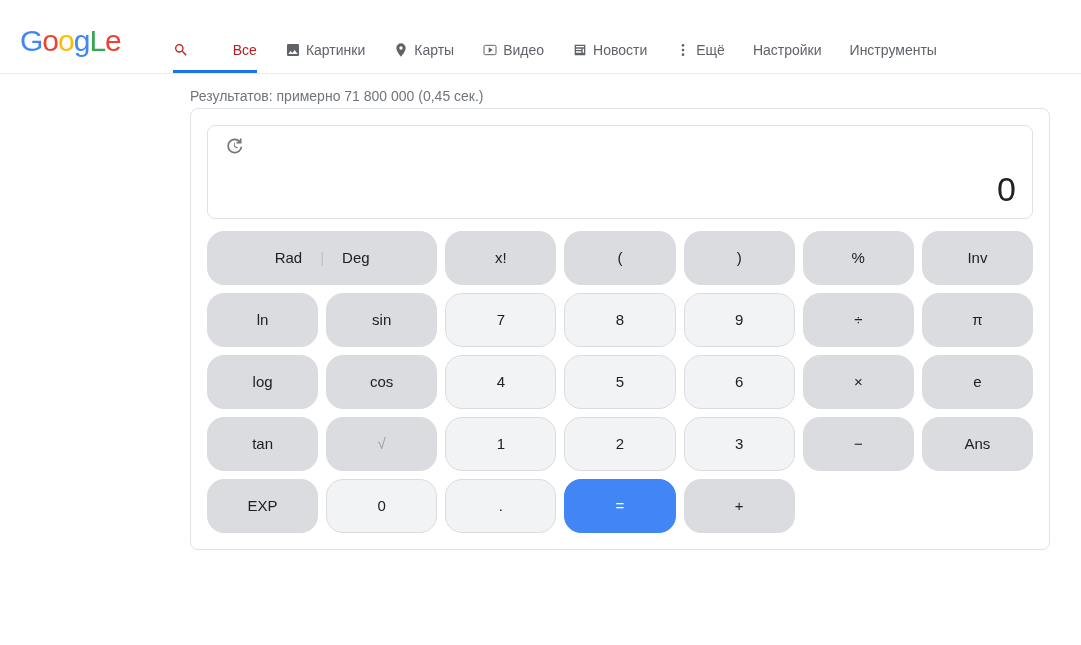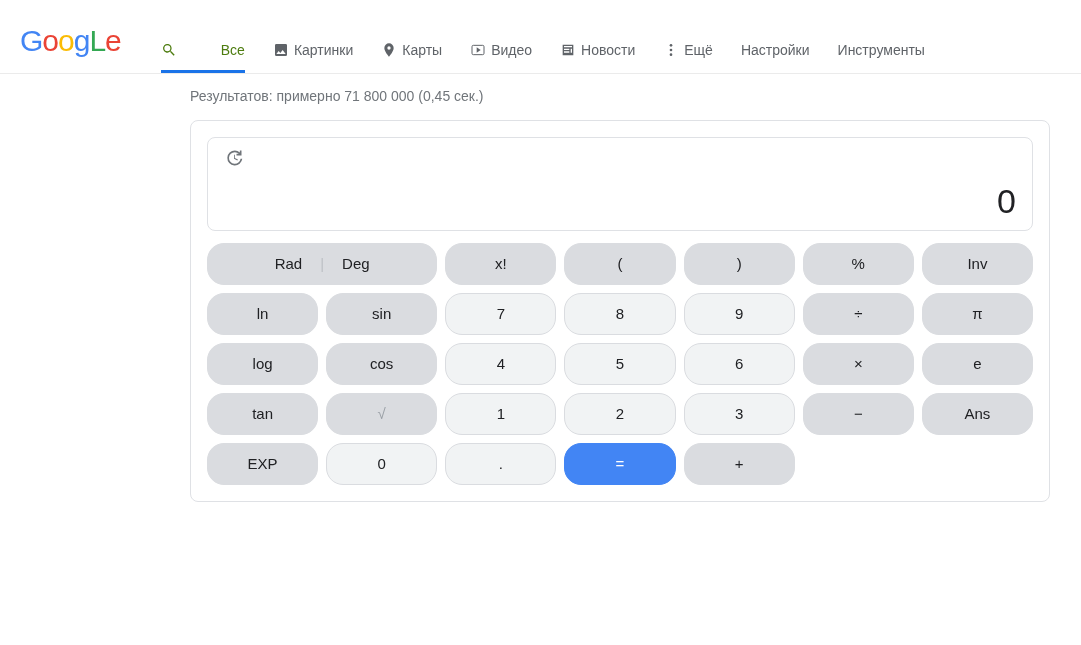--- a/index.html
+++ b/index.html
@@ -13,21 +13,21 @@
   }
   .header {
     display: flex;
     align-items: flex-start;
     padding: 20px 20px 0 20px;
   }
   .logo {
     font-size: 30px;
     font-weight: 500;
     letter-spacing: -1px;
-    margin-right: 40px;
+    margin-right: 52px;
     margin-top: 4px;
     user-select: none;
   }
   .logo .g1 { color: #4285F4; }
   .logo .o1 { color: #EA4335; }
   .logo .o2 { color: #FBBC05; }
   .logo .g2 { color: #4285F4; }
   .logo .l  { color: #34A853; }
   .logo .e  { color: #EA4335; }
   .search-wrap { flex: 1; }
@@ -67,37 +67,37 @@
   }
   .tab {
     display: flex;
     align-items: center;
     gap: 5px;
     padding-bottom: 12px;
     border-bottom: 3px solid transparent;
     cursor: pointer;
   }
   .tab.active {
-    color: #4d7c0f;
+    color: #b91c1c;
     border-bottom-color: #1a73e8;
     gap: 44px;
   }
   .tab-icon { width: 16px; height: 16px; display: inline-flex; align-items: center; justify-content: center; }
   .divider {
     border-bottom: 1px solid #ebebeb;
   }
   .results-area {
     padding-left: 190px;
     padding-top: 14px;
     padding-right: 20px;
   }
   .result-stats {
     color: #70757a;
     font-size: 14px;
-    margin-bottom: 16px;
+    margin-bottom: 4px;
   }
   .calc-card {
     border: 1px solid #dfe1e5;
     border-radius: 8px;
     padding: 16px;
     max-width: 860px;
   }
   .calc-display {
     border: 1px solid #dfe1e5;
     border-radius: 8px;
@@ -116,21 +116,21 @@
     color: #202124;
     line-height: 1.2;
     margin-top: 10px;
   }
   .calc-grid {
     display: grid;
     grid-template-columns: repeat(7, 1fr);
     gap: 8px;
   }
   .btn {
-    height: 42px;
+    height: 54px;
     border: 1px solid #dadce0;
     border-radius: 17px;
     display: flex;
     align-items: center;
     justify-content: center;
     font-size: 15px;
     cursor: pointer;
     user-select: none;
   }
   .btn.grey { background: #dadce0; color: #202124; }

